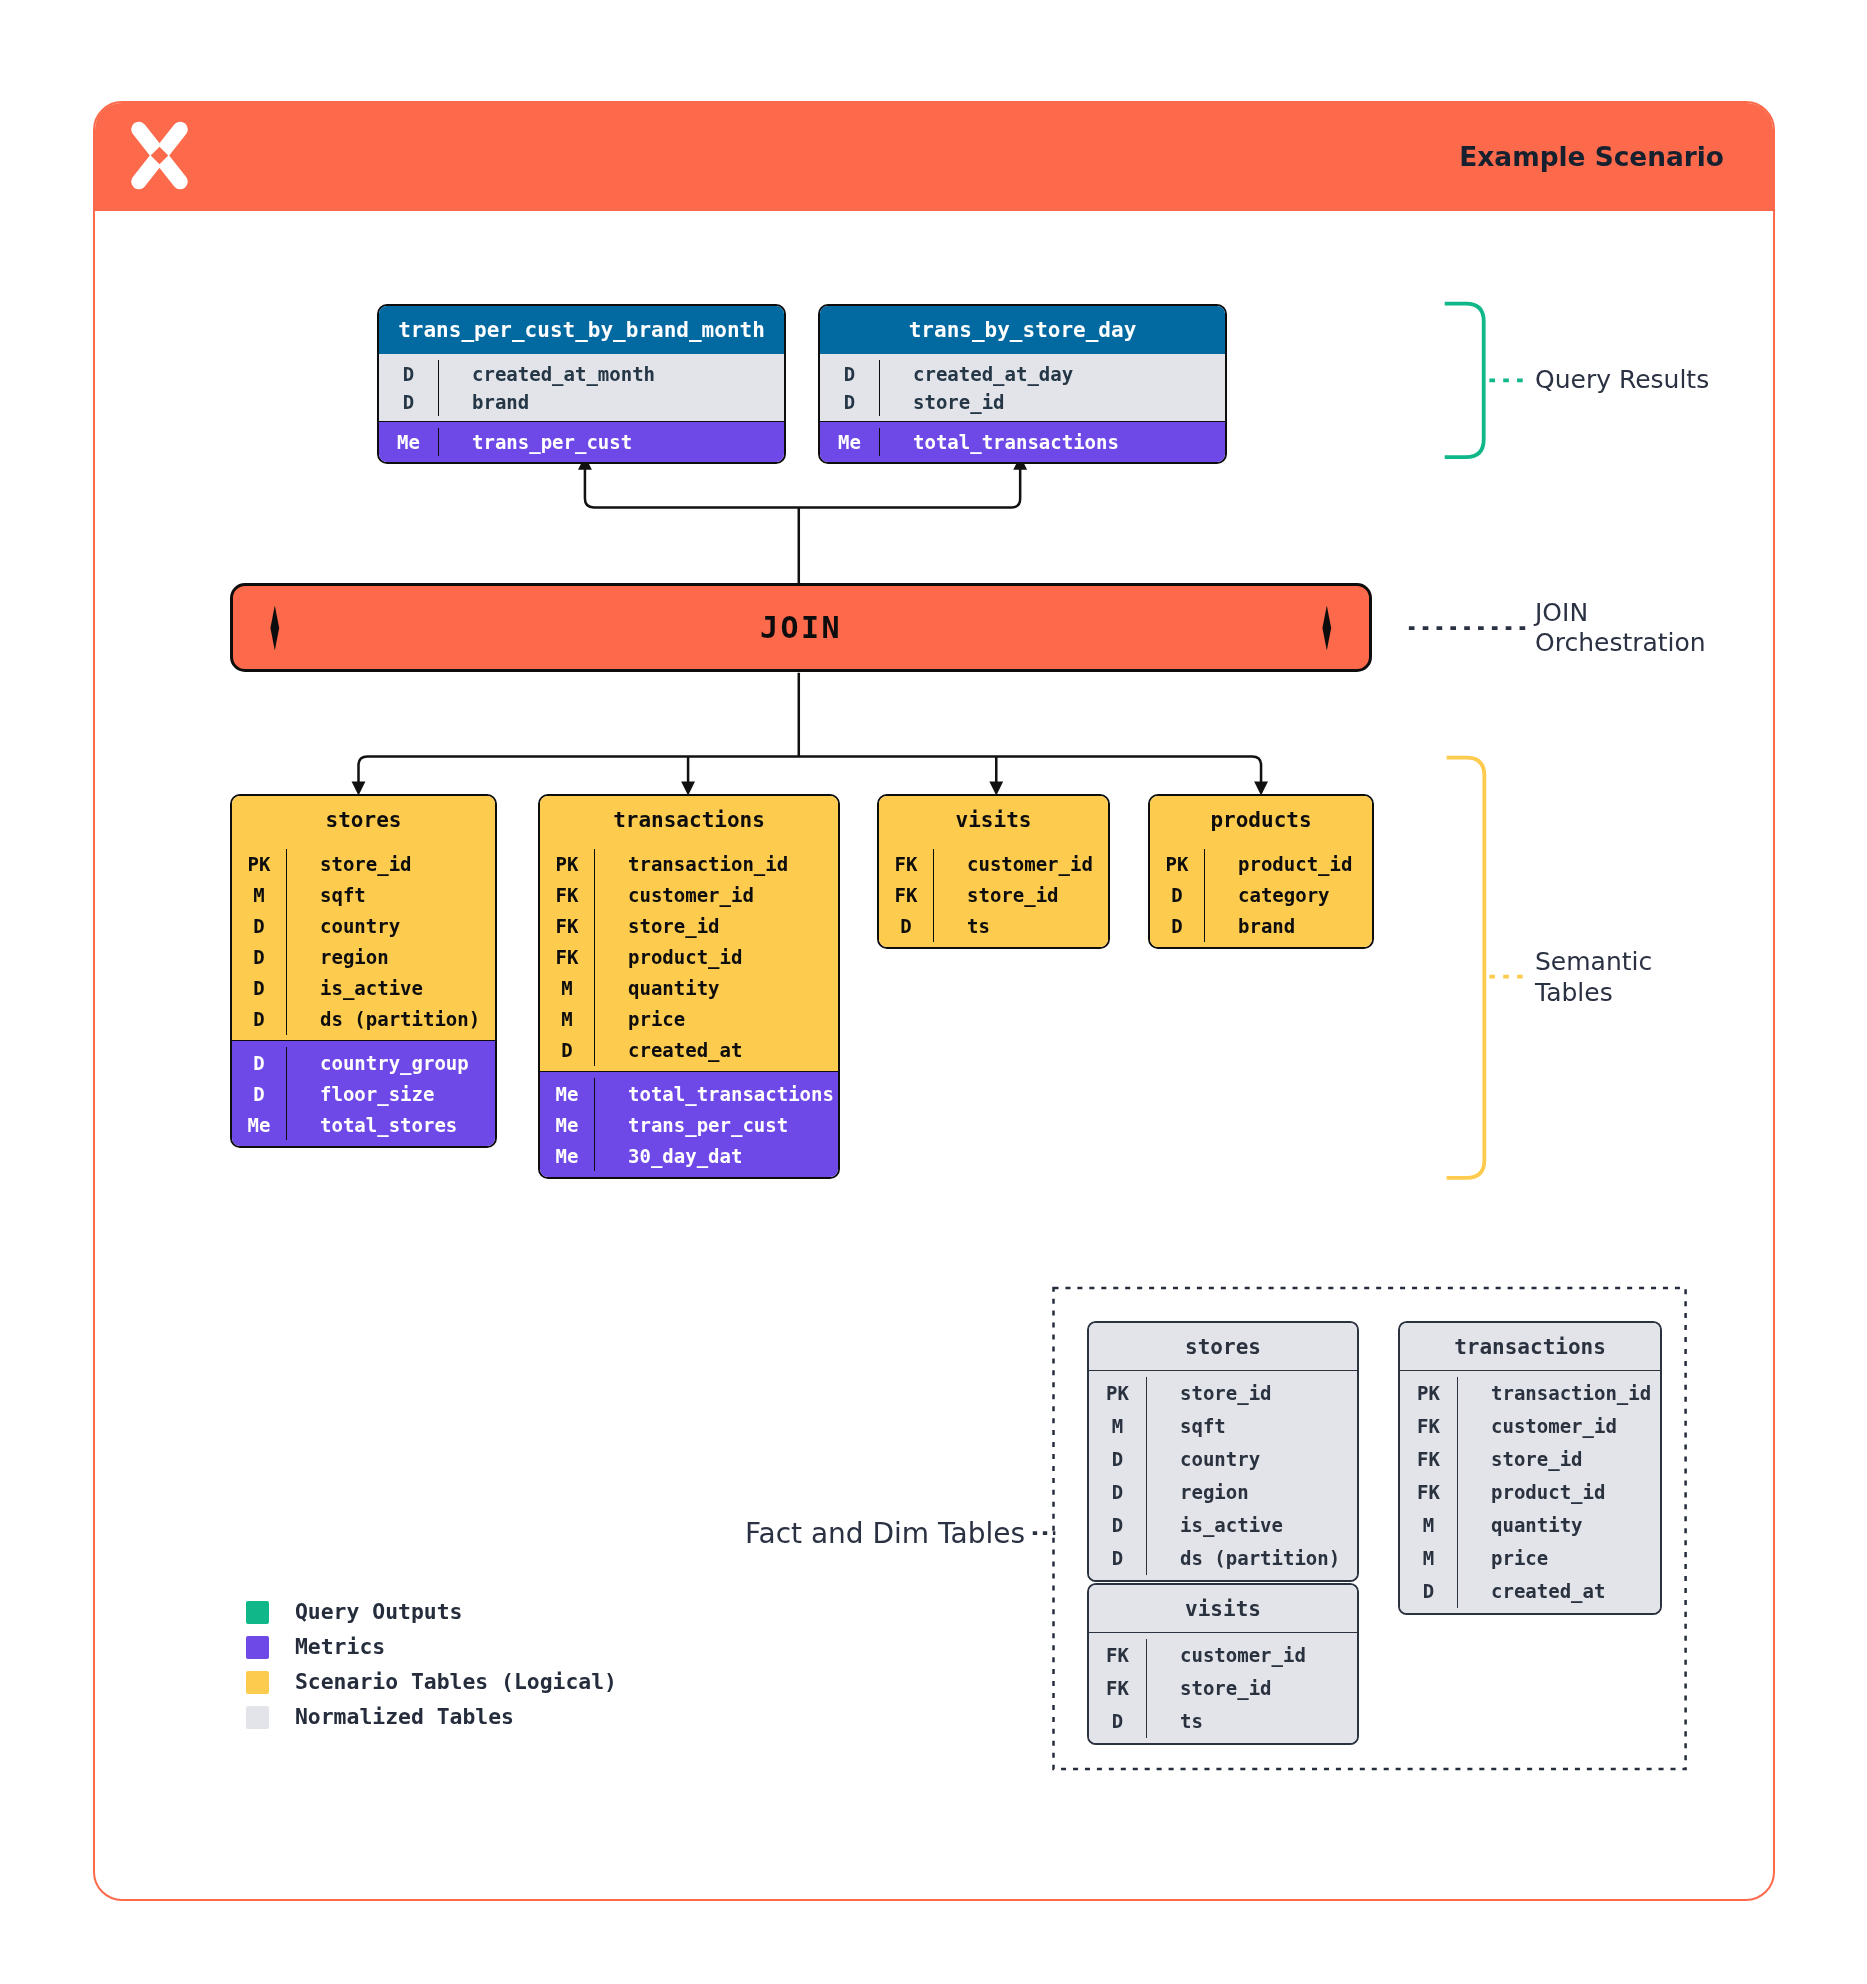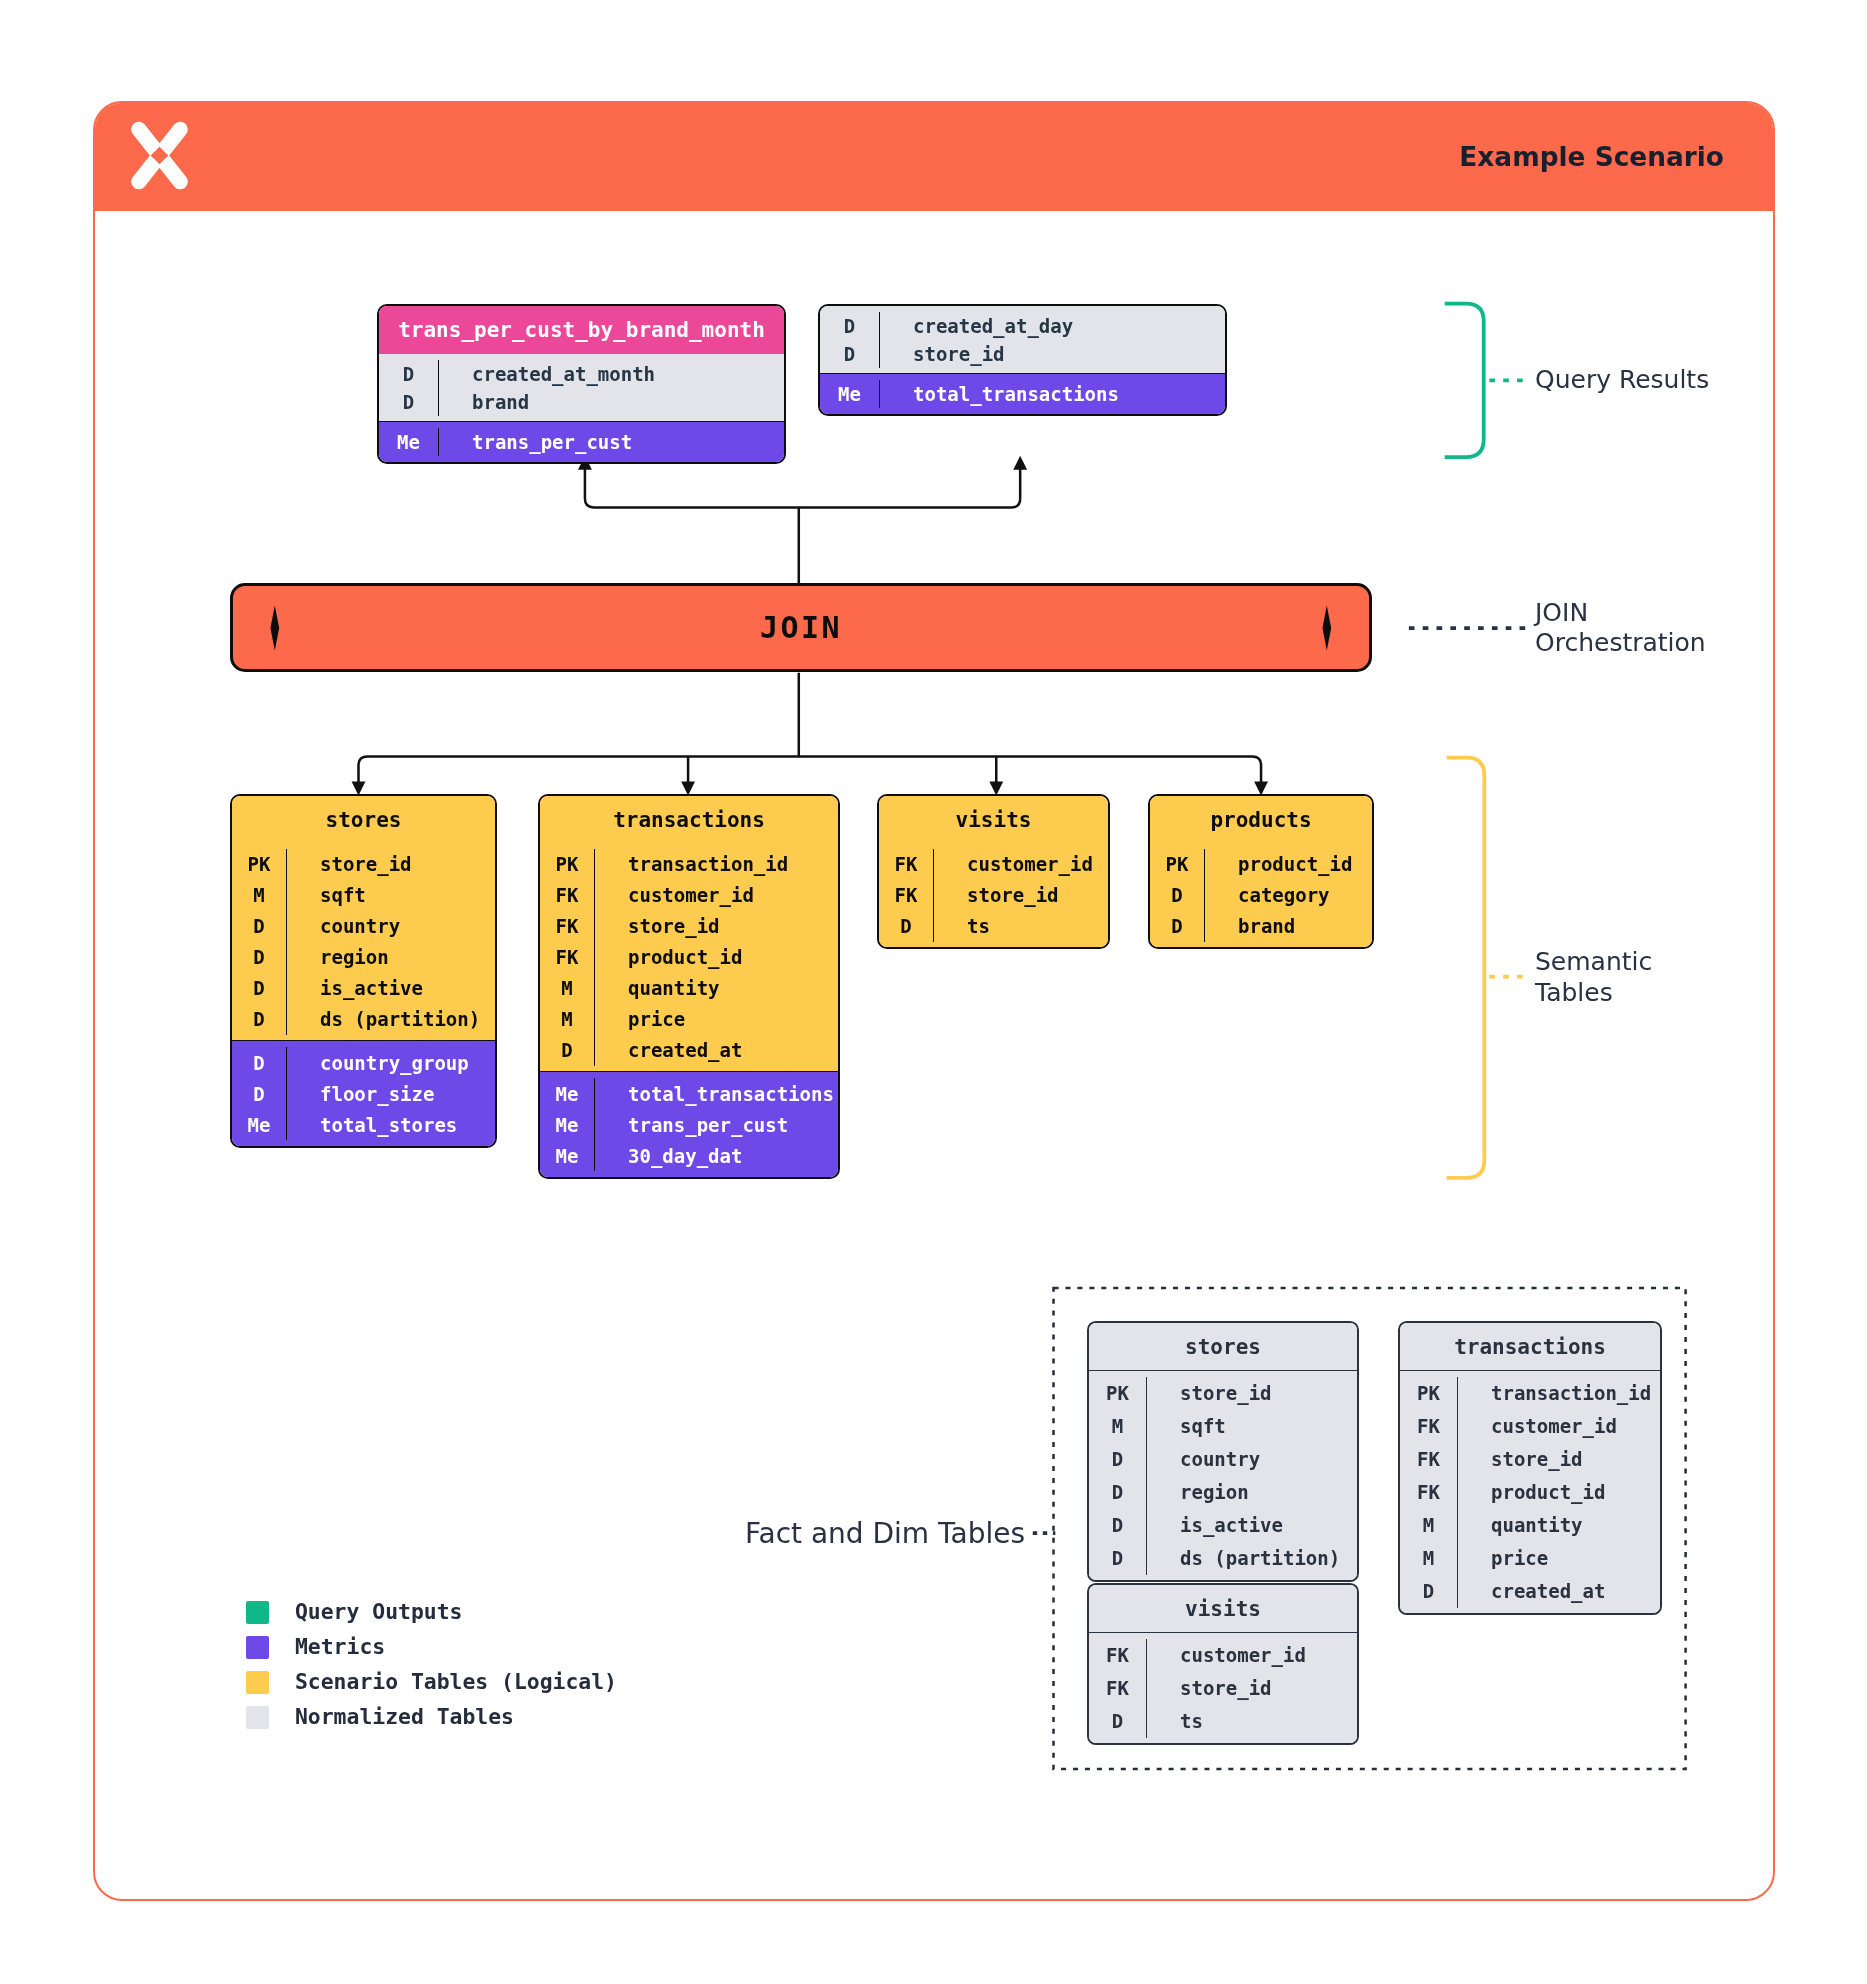--- a/index.html
+++ b/index.html
@@ -20,21 +20,21 @@
   .dtable{position:absolute;border:2.5px solid #0D0D0D;border-radius:10px;overflow:hidden;background:#fff;}
   .thead{display:flex;align-items:center;justify-content:center;font-weight:bold;font-size:21px;}
   .tsection{padding:5.7px 0;}
   .trow{display:flex;align-items:center;height:28px;font-weight:bold;font-size:19px;}
   .tkey{flex:0 0 60px;text-align:center;align-self:stretch;display:flex;align-items:center;justify-content:center;}
   .tname{padding-left:33px;}
   .vline .tkey{border-right:1.9px solid #0D0D0D;}
   .sep-top{border-top:1.9px solid #0D0D0D;}
 
   
-  .q-head{height:48px;background:#ec4899;color:#ffffff;}
+  .q-head{height:48px;background:#0369a1;color:#ffffff;}
   .q-gray{background:#E2E4E9;color:#253746;}
   .q-purple{background:#6E49E8;color:#ffffff;}
 
   
   .s-head{height:47px;background:#FDCB4E;color:#0D0D0D;}
   .s-yellow{background:#FDCB4E;color:#0D0D0D;}
   .s-yellow .trow,.s-purple .trow{height:31px;}
   .s-purple{background:#6E49E8;color:#ffffff;}
   .sem .tkey{flex:0 0 55px;}
 
@@ -119,20 +119,21 @@
     <div class="tsection q-purple sep-top">
 
     <div class="trow">
           <span class="tkey">Me</span>
           <span class="tname">trans_per_cust</span>
         </div>
       </div>
   </div>
 
   <div class="dtable mono vline" style="left:818px;top:296px;width:409px;">
+    <div class="thead q-head">trans_by_store_day</div>
     <div class="tsection q-gray">
 
     <div class="trow">
           <span class="tkey">D</span>
           <span class="tname">created_at_day</span>
         </div>
         <div class="trow">
           <span class="tkey">D</span>
           <span class="tname">store_id</span>
         </div>

